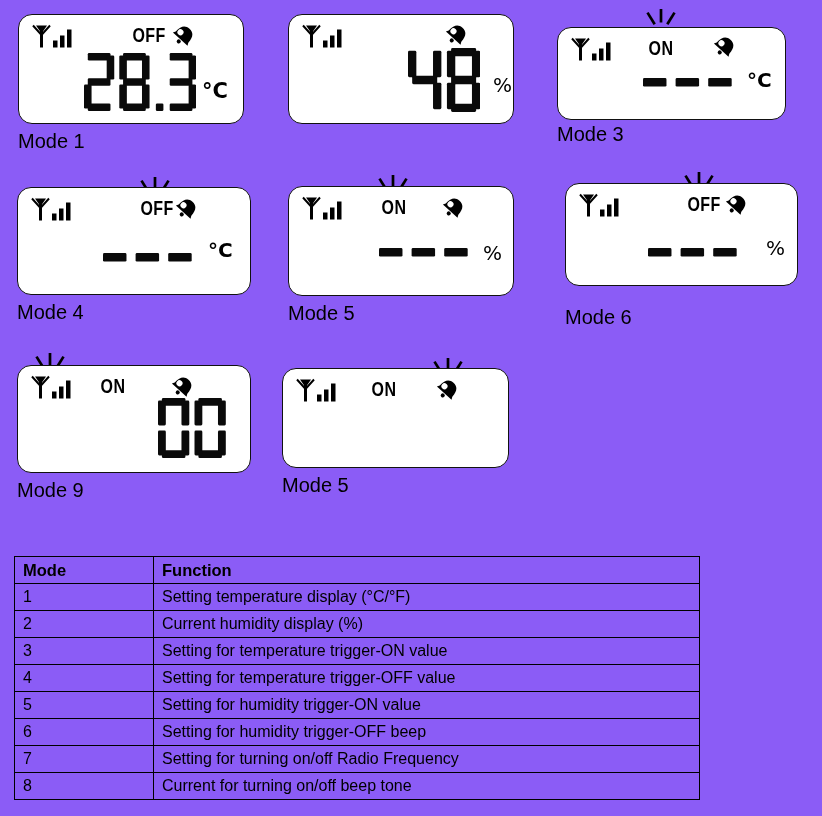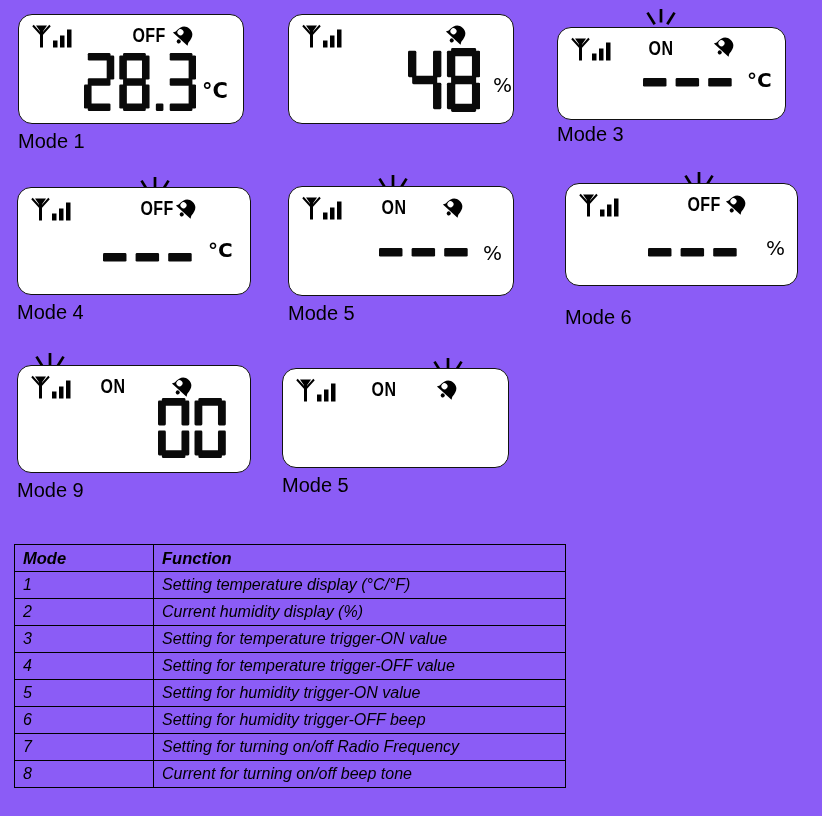--- a/index.html
+++ b/index.html
@@ -64,22 +64,22 @@
   .unit{position:absolute;font-weight:700;color:#000;
         font-family:"DejaVu Sans",sans-serif;white-space:nowrap;}
   .g1 .unit{left:183px;top:64px;font-size:21px;}
   .g2 .unit{left:204px;top:58px;font-size:20px;font-weight:400;}
   .g3 .unit{left:189px;top:40px;font-size:20px;}
   .g4 .unit{left:190px;top:50px;font-size:20px;}
   .g5 .unit{left:194px;top:54px;font-size:20px;font-weight:400;}
   .g6 .unit{left:200px;top:52px;font-size:20px;font-weight:400;}
 
   
-  .func-table{position:absolute;left:14px;top:544px;width:552px;
-              border-collapse:collapse;table-layout:fixed;font-style:italic;}
+  .func-table{position:absolute;left:14px;top:556px;width:686px;
+              border-collapse:collapse;table-layout:fixed;}
   .func-table th,.func-table td{border:1.6px solid #000;height:26px;
               padding:0 8px;text-align:left;vertical-align:middle;
               font-family:"Liberation Sans",sans-serif;}
   .func-table th{font-size:16.5px;font-weight:700;}
   .func-table td{font-size:16px;font-weight:400;}
   .col-mode{width:122px;}
 </style>
 </head>
 <body>
 

